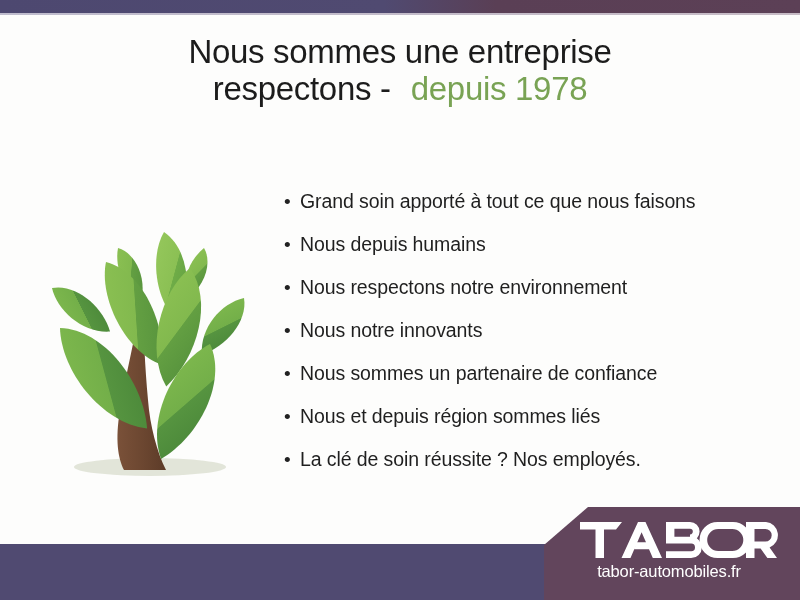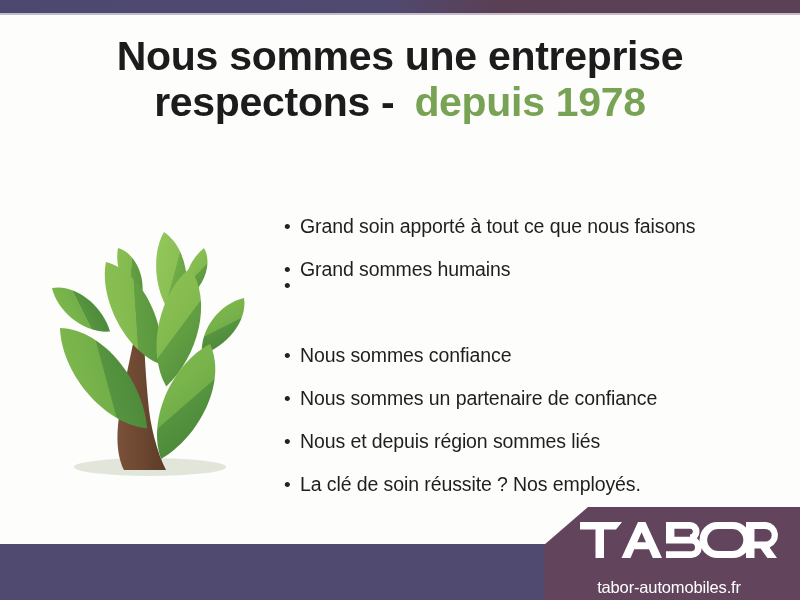--- a/index.html
+++ b/index.html
@@ -41,22 +41,22 @@
   
   .title-block {
     position: absolute;
     top: 34px;
     left: 0;
     width: 800px;
     text-align: center;
     line-height: 1.12;
   }
   .title-line {
-    font-size: 41px;
-    font-weight: bold;
+    font-size: 33px;
+    font-weight: normal;
     letter-spacing: -0.3px;
     color: #1C1C1C;
     white-space: nowrap;
   }
   .title-accent {
     color: #79A354;
     margin-left: 10px;
   }
   .title-gap { display: inline-block; width: 10px; }
 
@@ -87,21 +87,20 @@
     flex: 0 0 16px;
     color: #222222;
     font-size: 19px;
     line-height: 1;
   }
   .bullet-text {
     font-size: 19.5px;
     color: #1F1F1F;
     white-space: nowrap;
     letter-spacing: -0.1px;
-    margin-top: 25px;
   }
 
   
   .bottom-band {
     position: absolute;
     left: 0;
     bottom: 0;
     width: 800px;
     height: 56px;
     background: #504A71;
@@ -124,21 +123,21 @@
     position: absolute;
     left: 34px;
     top: 13px;
     width: 200px;
     height: 40px;
   }
   .logo-mark svg { display: block; }
   .logo-url {
     position: absolute;
     left: 0;
-    top: 71px;
+    top: 55px;
     width: 256px;
     text-align: center;
     padding-right: 6px;
     box-sizing: border-box;
     color: #FFFFFF;
     font-size: 16.5px;
     letter-spacing: -0.15px;
     white-space: nowrap;
   }
 </style>
@@ -228,28 +227,29 @@
     </svg>
   </div>
 
   <div class="bullets">
     <div class="bullet-row">
       <span class="bullet-dot">•</span>
       <span class="bullet-text">Grand soin apporté à tout ce que nous faisons</span>
     </div>
     <div class="bullet-row">
       <span class="bullet-dot">•</span>
-      <span class="bullet-text">Grand sommes humains</span>
-    </div>
-    <div class="bullet-row">
-      <span class="bullet-dot">•</span>
-    </div>
-    <div class="bullet-row">
-      <span class="bullet-dot">•</span>
-      <span class="bullet-text">Nous sommes confiance</span>
+      <span class="bullet-text">Nous depuis humains</span>
+    </div>
+    <div class="bullet-row">
+      <span class="bullet-dot">•</span>
+      <span class="bullet-text">Nous respectons notre environnement</span>
+    </div>
+    <div class="bullet-row">
+      <span class="bullet-dot">•</span>
+      <span class="bullet-text">Nous notre innovants</span>
     </div>
     <div class="bullet-row">
       <span class="bullet-dot">•</span>
       <span class="bullet-text">Nous sommes un partenaire de confiance</span>
     </div>
     <div class="bullet-row">
       <span class="bullet-dot">•</span>
       <span class="bullet-text">Nous et depuis région sommes liés</span>
     </div>
     <div class="bullet-row">

